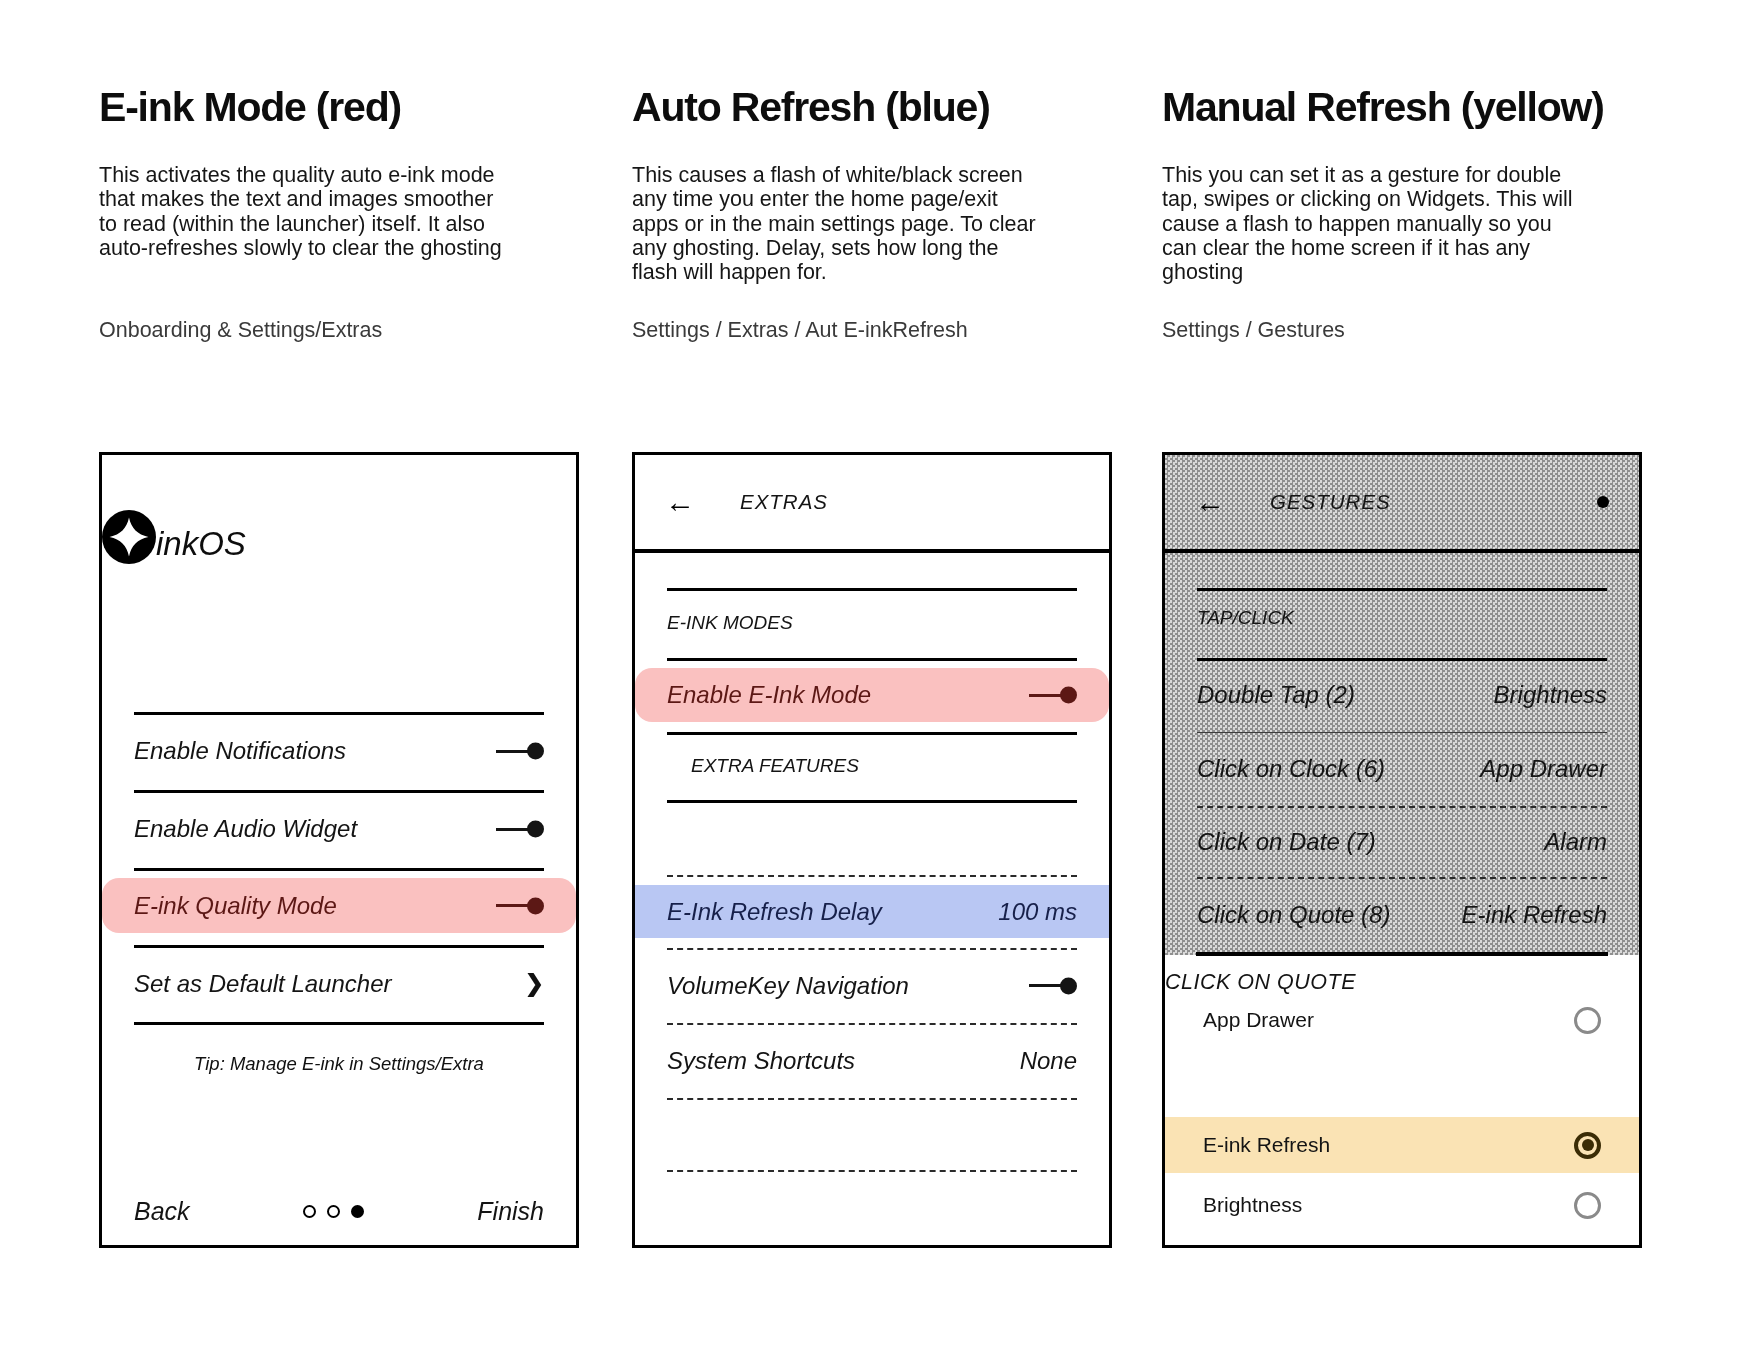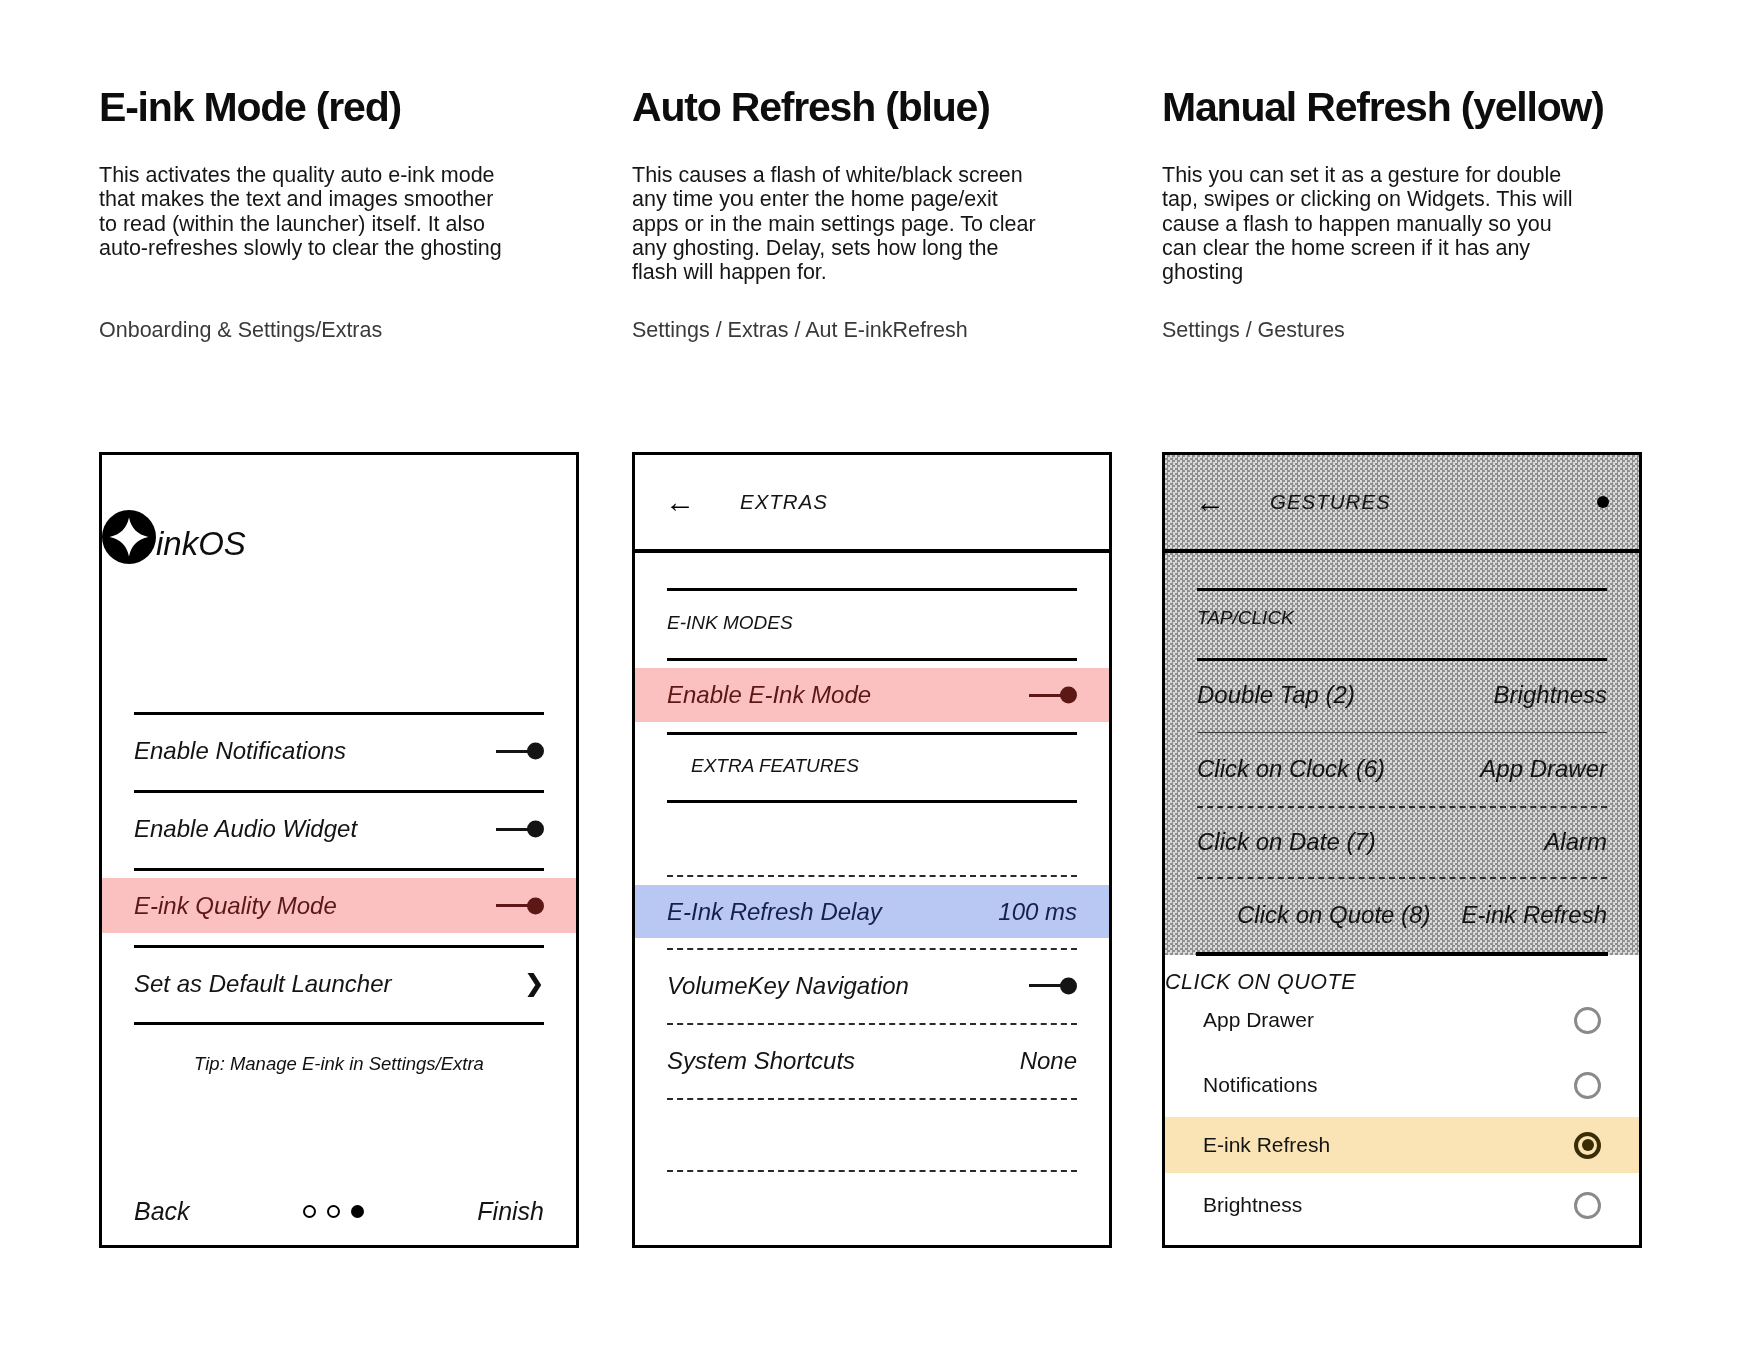--- a/index.html
+++ b/index.html
@@ -38,21 +38,21 @@
   .dot.filled { background:#000; }
 
   
   .phdr { position:absolute; top:0; left:0; right:0; height:98px; border-bottom:4px solid #000; display:flex; align-items:center; padding:0 30px; }
   .back-arrow { font-style:normal; font-size:30px; line-height:1; color:#000; }
   .phdr-title { margin-left:45px; font-size:20.5px; letter-spacing:1px; color:#141414; }
   .hdr-dot { margin-left:auto; width:12px; height:12px; border-radius:50%; background:#000; }
 
   .sec-label { position:absolute; left:32px; right:32px; display:flex; align-items:center; font-size:19px; color:#141414; }
 
-  .red-band  { background:#fac1c0; color:#5c1815; }
+  .red-band  { background:#fac1c0; color:#5c1815;border-radius:17px; }
   .blue-band { background:#b9c7f3; color:#17204a; }
   .yellow-band { background:#fae3b4; color:#3a2e05; }
 
   
   .checker { position:absolute; top:0; left:0; right:0; height:500px;
     background-image:
       linear-gradient(45deg, #8f8f8f 25%, transparent 25%, transparent 75%, #8f8f8f 75%),
       linear-gradient(45deg, #8f8f8f 25%, #dadada 25%, #dadada 75%, #8f8f8f 75%);
     background-position:0 0, 2.5px 2.5px;
     background-size:5px 5px;
@@ -207,39 +207,35 @@
             <span>App Drawer</span>
           </div>
           <div class="dashline" style="top:351px;"></div>
 
           <div class="prow" style="top:351px; height:71px;">
             <span>Click on Date (7)</span>
             <span>Alarm</span>
           </div>
           <div class="dashline" style="top:422px;"></div>
 
-          <div class="prow" style="top:422px; height:75px;margin-left:40px;">
+          <div class="prow" style="top:422px; height:75px;">
             <span>Click on Quote (8)</span>
             <span>E-ink Refresh</span>
           </div>
         </div>
 
         <div class="thickline" style="top:497px;"></div>
 
         <div class="modal">
           <div class="modal-title">CLICK ON QUOTE</div>
 
           <div class="opt" style="top:36px;">
             <span>App Drawer</span>
             <span class="radio"></span>
           </div>
-          <div class="opt" style="top:101px;">
-            <span>Notifications</span>
-            <span class="radio"></span>
-          </div>
           <div class="opt yellow-band" style="top:161px;">
             <span>E-ink Refresh</span>
             <span class="radio selected"></span>
           </div>
           <div class="opt" style="top:221px;">
             <span>Brightness</span>
             <span class="radio"></span>
           </div>
         </div>
       </div>

